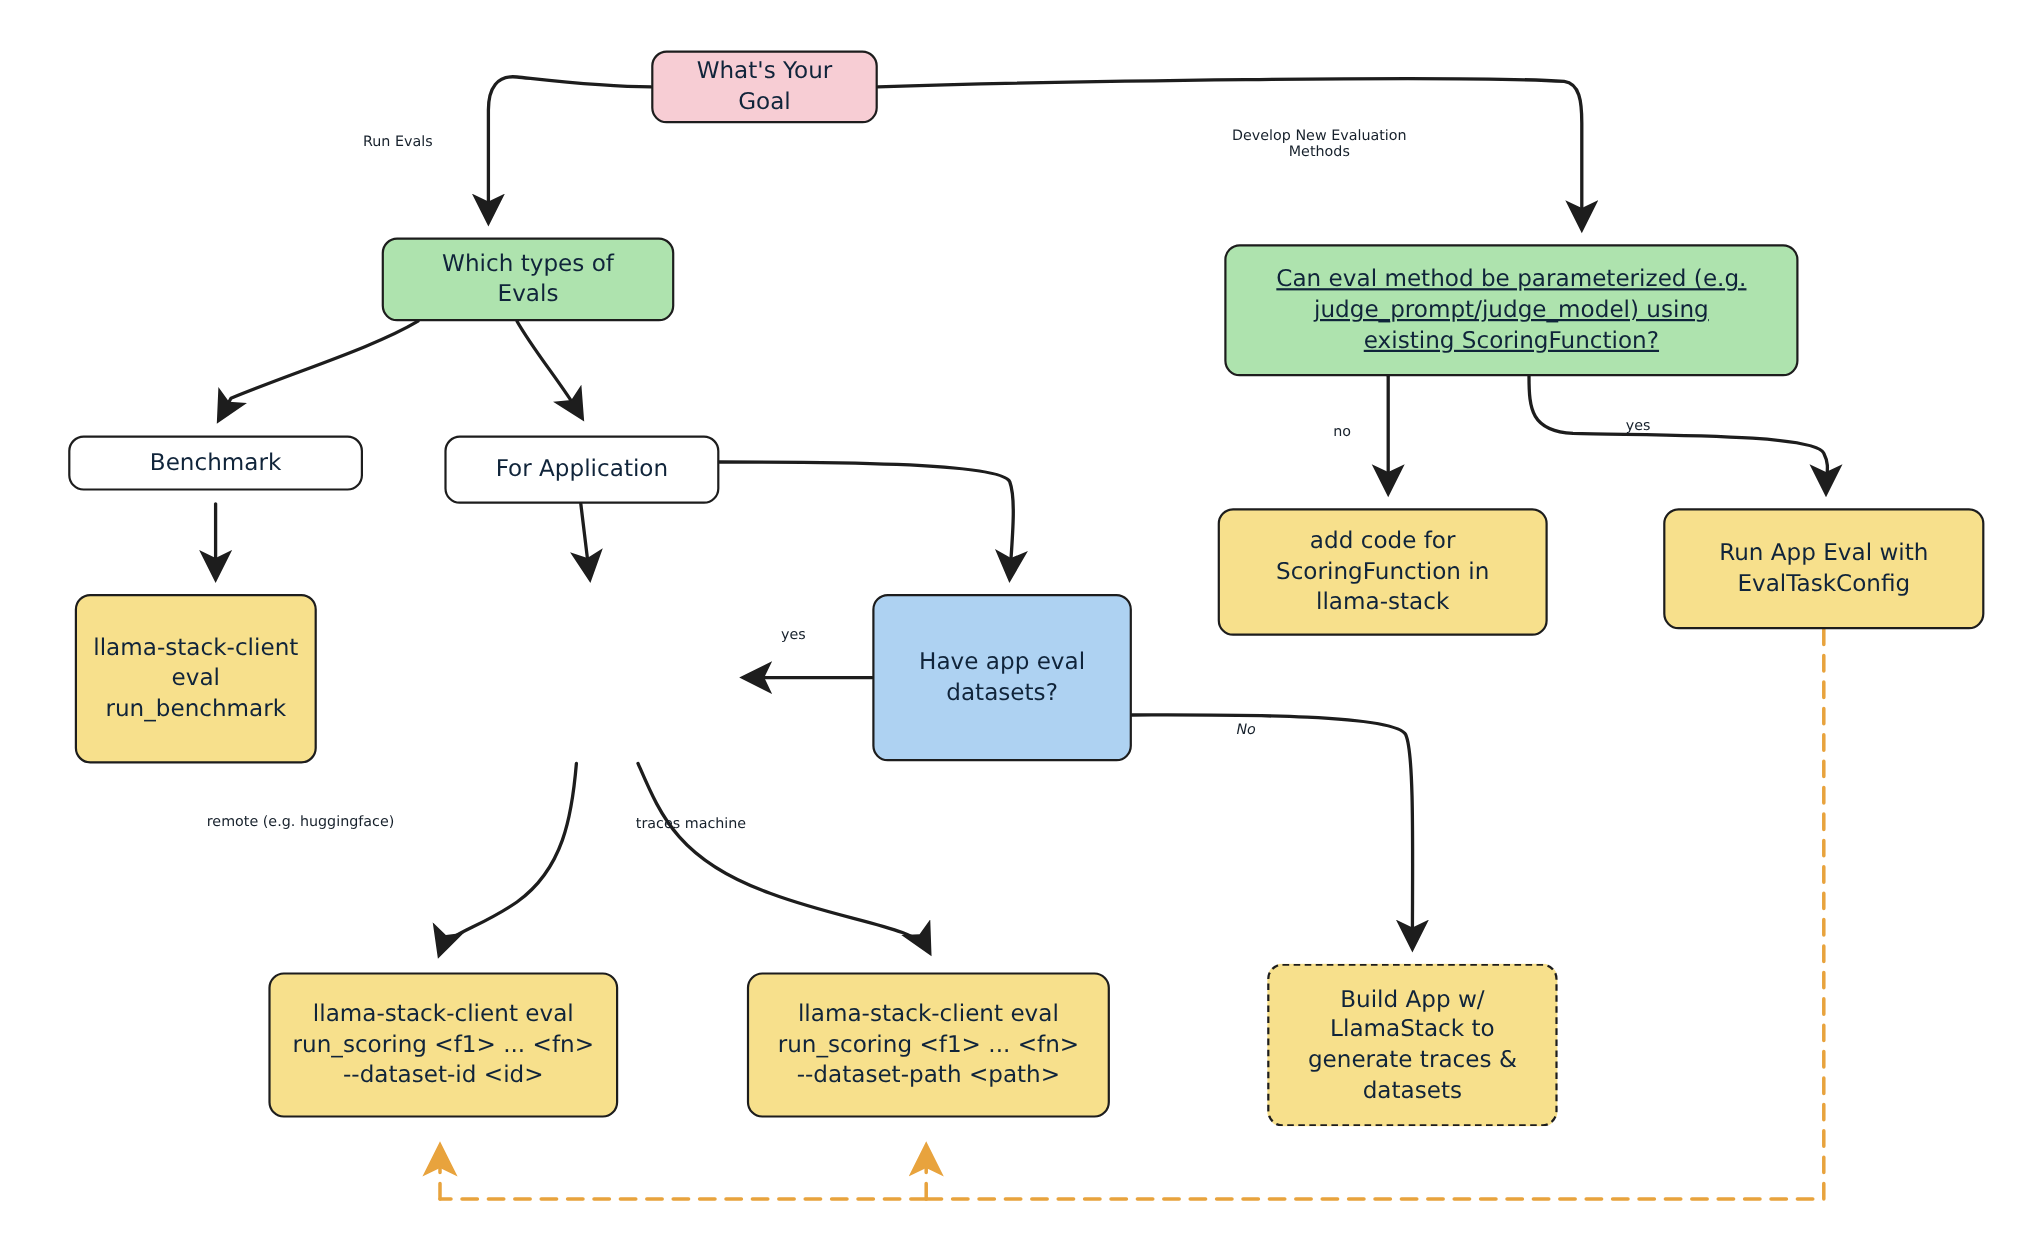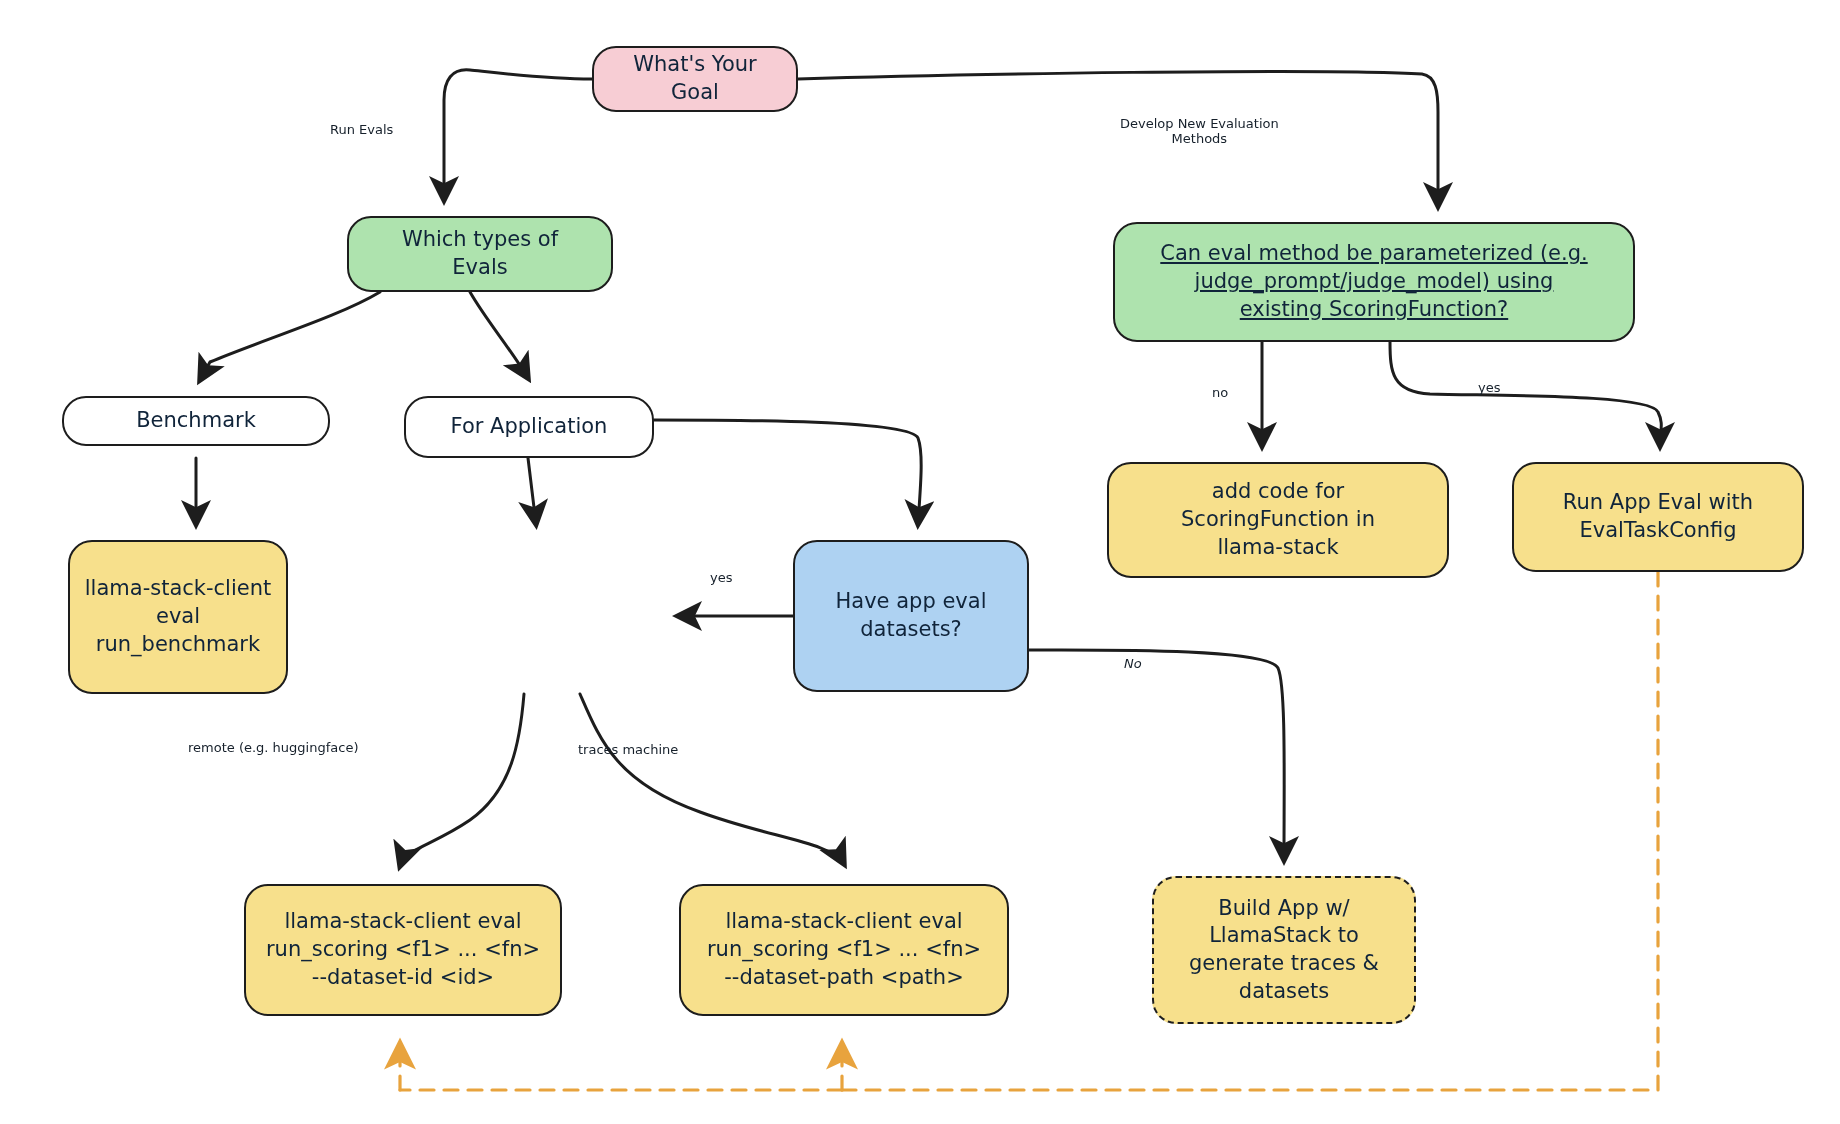--- a/index.html
+++ b/index.html
@@ -27,21 +27,21 @@
     pointer-events: none;
   }
   .node {
     position: absolute;
     box-sizing: border-box;
     display: flex;
     align-items: center;
     justify-content: center;
     text-align: center;
     border: 2.5px solid #1d1d1d;
-    border-radius: 24px;
+    border-radius: 14px;
     font-size: 21px;
     line-height: 1.32;
     color: #10243a;
     padding: 6px 10px;
     white-space: pre-line;
     font-family: "DejaVu Sans", sans-serif;
   }
   .node.pink   { background: #f7cdd4; }
   .node.green  { background: #aee3ae; }
   .node.yellow { background: #f7e08c; }
@@ -111,21 +111,21 @@
 
   <div class="node pink" style="left:592px; top:46px; width:206px; height:66px;">What's Your
 Goal</div>
   <div class="node green" style="left:347px; top:216px; width:266px; height:76px;">Which types of
 Evals</div>
   <div class="node green" style="left:1113px; top:222px; width:522px; height:120px;text-decoration:underline;">Can eval method be parameterized (e.g.
 judge_prompt/judge_model) using
 existing ScoringFunction?</div>
   <div class="node white" style="left:62px; top:396px; width:268px; height:50px;">Benchmark</div>
   <div class="node white" style="left:404px; top:396px; width:250px; height:62px;">For Application</div>
-  <div class="node yellow" style="left:1107px; top:462px; width:342px; height:116px;">add code for
+  <div class="node yellow" style="left:1107px; top:462px; width:300px; height:116px;">add code for
 ScoringFunction in
 llama-stack</div>
   <div class="node yellow" style="left:1512px; top:462px; width:292px; height:110px;">Run App Eval with
 EvalTaskConfig</div>
   <div class="node yellow" style="left:68px; top:540px; width:220px; height:154px;">llama-stack-client
 eval run_benchmark</div>
   <div class="node blue" style="left:793px; top:540px; width:236px; height:152px;">Have app eval
 datasets?</div>
   <div class="node yellow" style="left:244px; top:884px; width:318px; height:132px;">llama-stack-client eval
 run_scoring &lt;f1&gt; ... &lt;fn&gt;

